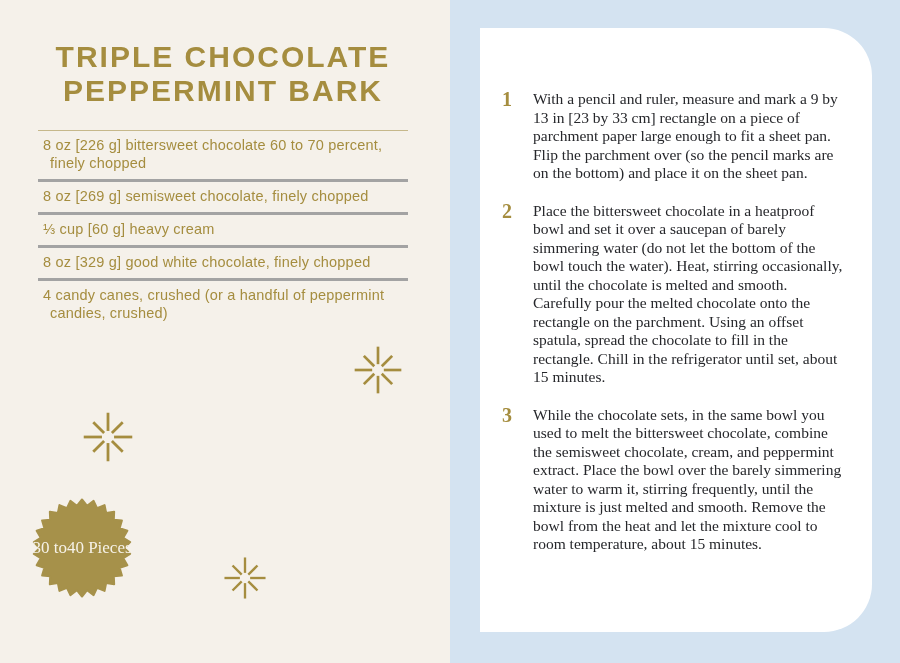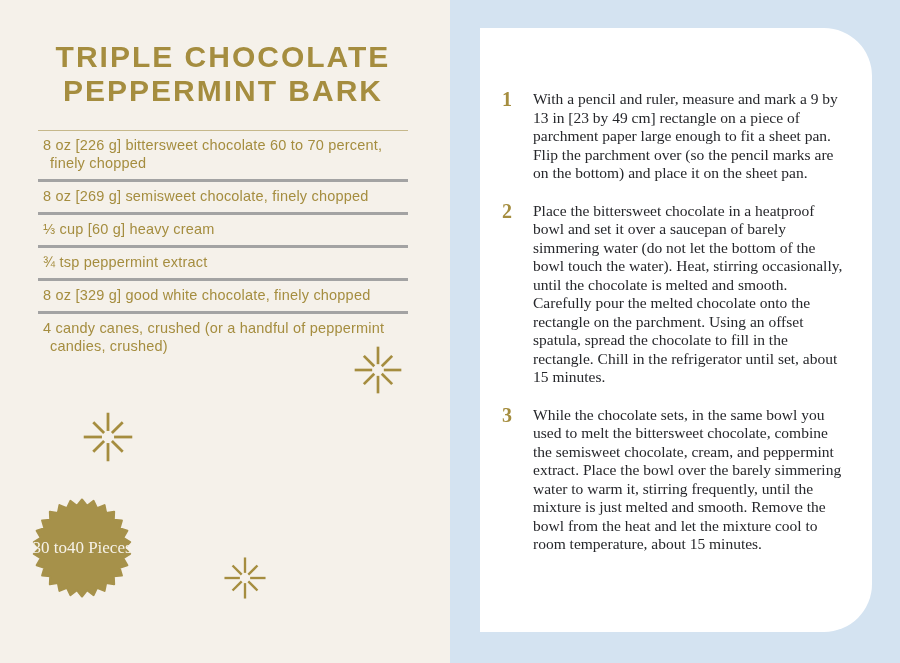--- a/index.html
+++ b/index.html
@@ -129,21 +129,20 @@
 <div class="page">
 
   <section class="left-page">
     <div class="left-content">
       <h1 class="recipe-title">TRIPLE CHOCOLATE PEPPERMINT BARK</h1>
 
       <ul class="ingredient-list">
         <li>8 oz [226 g] bittersweet chocolate 60 to 70 percent, finely chopped</li>
         <li>8 oz [269 g] semisweet chocolate, finely chopped</li>
         <li>⅓ cup [60 g] heavy cream</li>
-        <li>¾ tsp peppermint extract</li>
         <li>8 oz [329 g] good white chocolate, finely chopped</li>
         <li>4 candy canes, crushed (or a handful of peppermint candies, crushed)</li>
       </ul>
     </div>
 
     <span class="sparkle sparkle-1">
       <svg viewBox="0 0 60 60">
           <use href="#spark"></use>
         </svg>
     </span>
@@ -167,21 +166,21 @@
         <div>40 Pieces</div>
       </div>
     </div>
   </section>
 
   <section class="right-page">
     <div class="instructions-card">
 
       <div class="step">
         <div class="step-number">1</div>
-        <div class="step-text">With a pencil and ruler, measure and mark a 9 by 13 in [23 by 49 cm] rectangle on a piece of parchment paper large enough to fit a sheet pan. Flip the parchment over (so the pencil marks are on the bottom) and place it on the sheet pan.</div>
+        <div class="step-text">With a pencil and ruler, measure and mark a 9 by 13 in [23 by 33 cm] rectangle on a piece of parchment paper large enough to fit a sheet pan. Flip the parchment over (so the pencil marks are on the bottom) and place it on the sheet pan.</div>
       </div>
 
       <div class="step">
         <div class="step-number">2</div>
         <div class="step-text">Place the bittersweet chocolate in a heatproof bowl and set it over a saucepan of barely simmering water (do not let the bottom of the bowl touch the water). Heat, stirring occasionally, until the chocolate is melted and smooth. Carefully pour the melted chocolate onto the rectangle on the parchment. Using an offset spatula, spread the chocolate to fill in the rectangle. Chill in the refrigerator until set, about 15 minutes.</div>
       </div>
 
       <div class="step">
         <div class="step-number">3</div>
         <div class="step-text">While the chocolate sets, in the same bowl you used to melt the bittersweet chocolate, combine the semisweet chocolate, cream, and peppermint extract. Place the bowl over the barely simmering water to warm it, stirring frequently, until the mixture is just melted and smooth. Remove the bowl from the heat and let the mixture cool to room temperature, about 15 minutes.</div>

